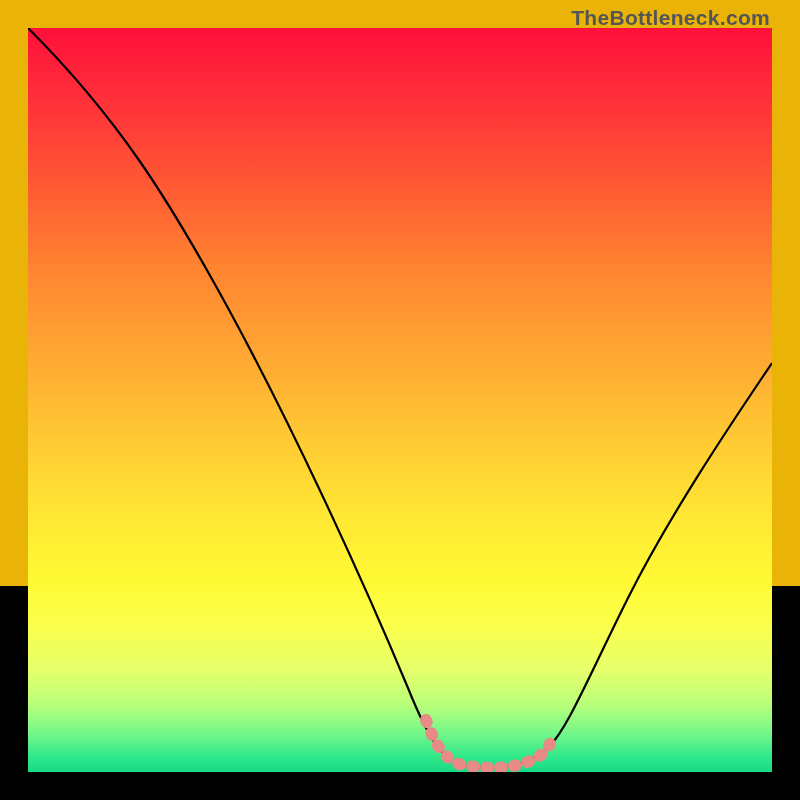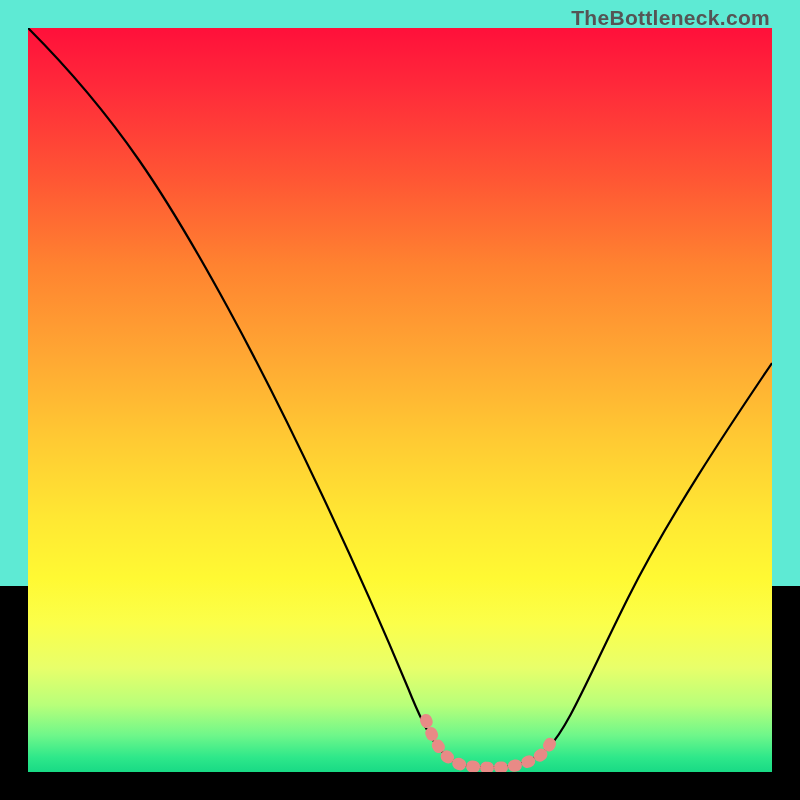--- a/index.html
+++ b/index.html
@@ -8,21 +8,21 @@
     width: 800px;
     height: 800px;
     background: #000;
     font-family: Arial, Helvetica, sans-serif;
     overflow: hidden;
   }
   .container {
     position: relative;
     width: 800px;
     height: 586px;
-    background: #5eead4;
+    background: #eab308;
   }
   .plot-area {
     position: absolute;
     left: 28px;
     top: 28px;
     width: 744px;
     height: 744px;
     background: linear-gradient(to bottom,
       #ff103a 0%,
       #ff2a3a 8%,

